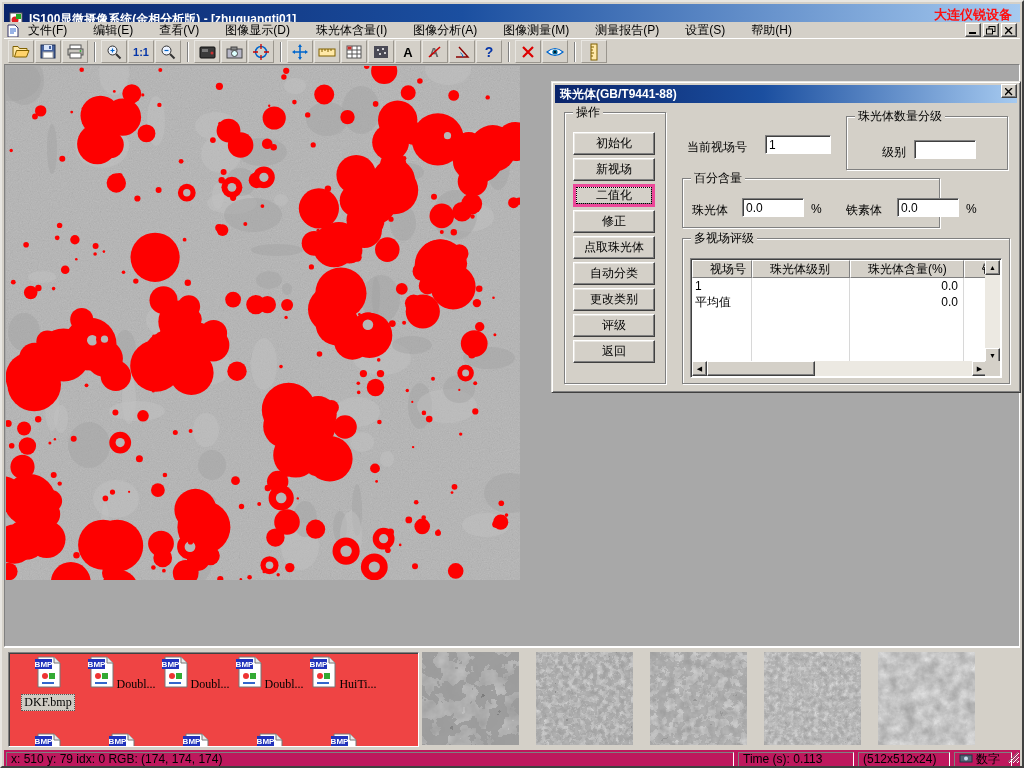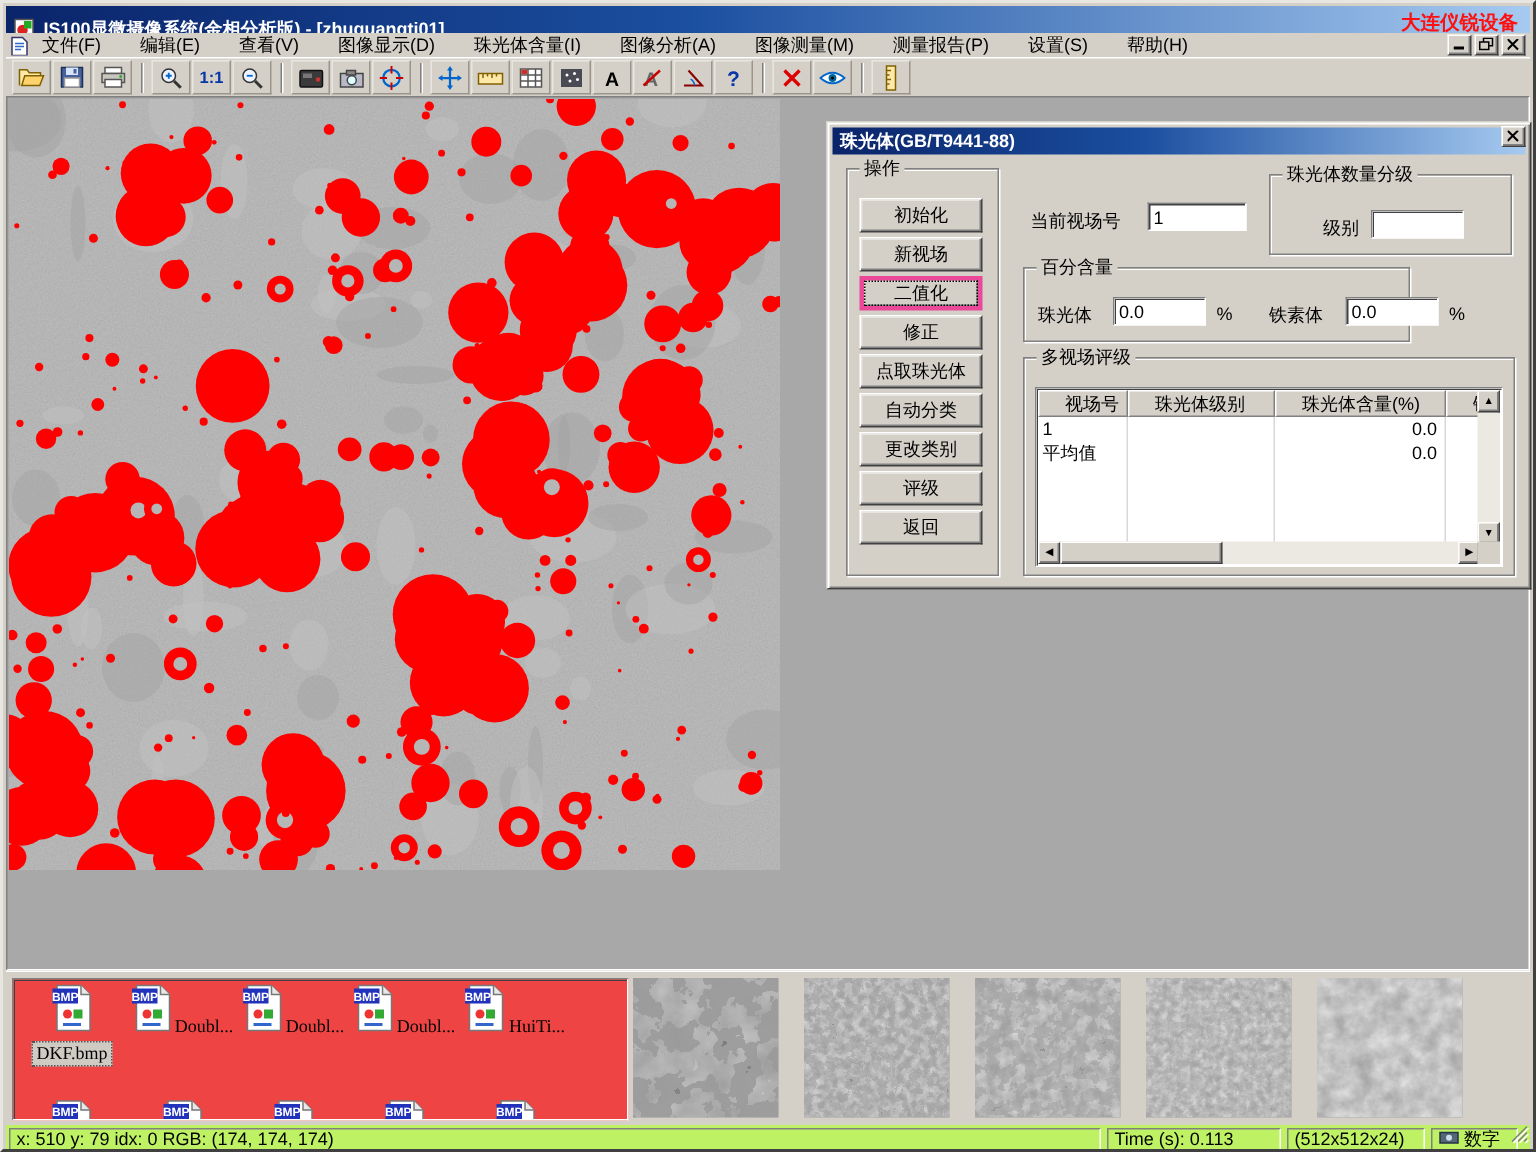--- a/index.html
+++ b/index.html
@@ -73,21 +73,21 @@
   .filelist{position:absolute;left:4px;top:4px;width:411px;height:95px;background:#ef4444;overflow:hidden;
             border:1px solid;border-color:#808080 #fff #fff #808080;box-shadow:inset 1px 1px 0 #404040;}
   .file-item{position:absolute;top:3px;width:74px;text-align:center;}
   .file-label{display:inline-block;font-family:Liberation Serif, serif;
               font-size:12px;margin-top:1px;padding:0 2px;white-space:nowrap;}
   .file-label.sel{background:#cfcbc3;border:1px dotted #555;}
   .row2-ic{position:absolute;top:80px;}
   .thumbs{position:absolute;left:418px;top:4px;display:flex;gap:17px;}
   .thumb{width:97px;height:93px;background:#9a9a9a;overflow:hidden;}
   
-  .statusbar{position:absolute;left:2px;top:748px;right:2px;height:18px;background:#bef264;}
+  .statusbar{position:absolute;left:2px;top:748px;right:2px;height:18px;background:#be185d;}
   .sb-panel{position:absolute;top:2px;height:15px;border:1px solid;border-color:#808080 #fff #fff #808080;
             font-size:12px;line-height:13px;padding:0 4px;white-space:nowrap;overflow:hidden;display:flex;align-items:center;gap:3px;}
   .grip{position:absolute;right:0;bottom:0;}
 </style>
 </head>
 <body>
 
 <div id="app">
 
   <div class="titlebar">

